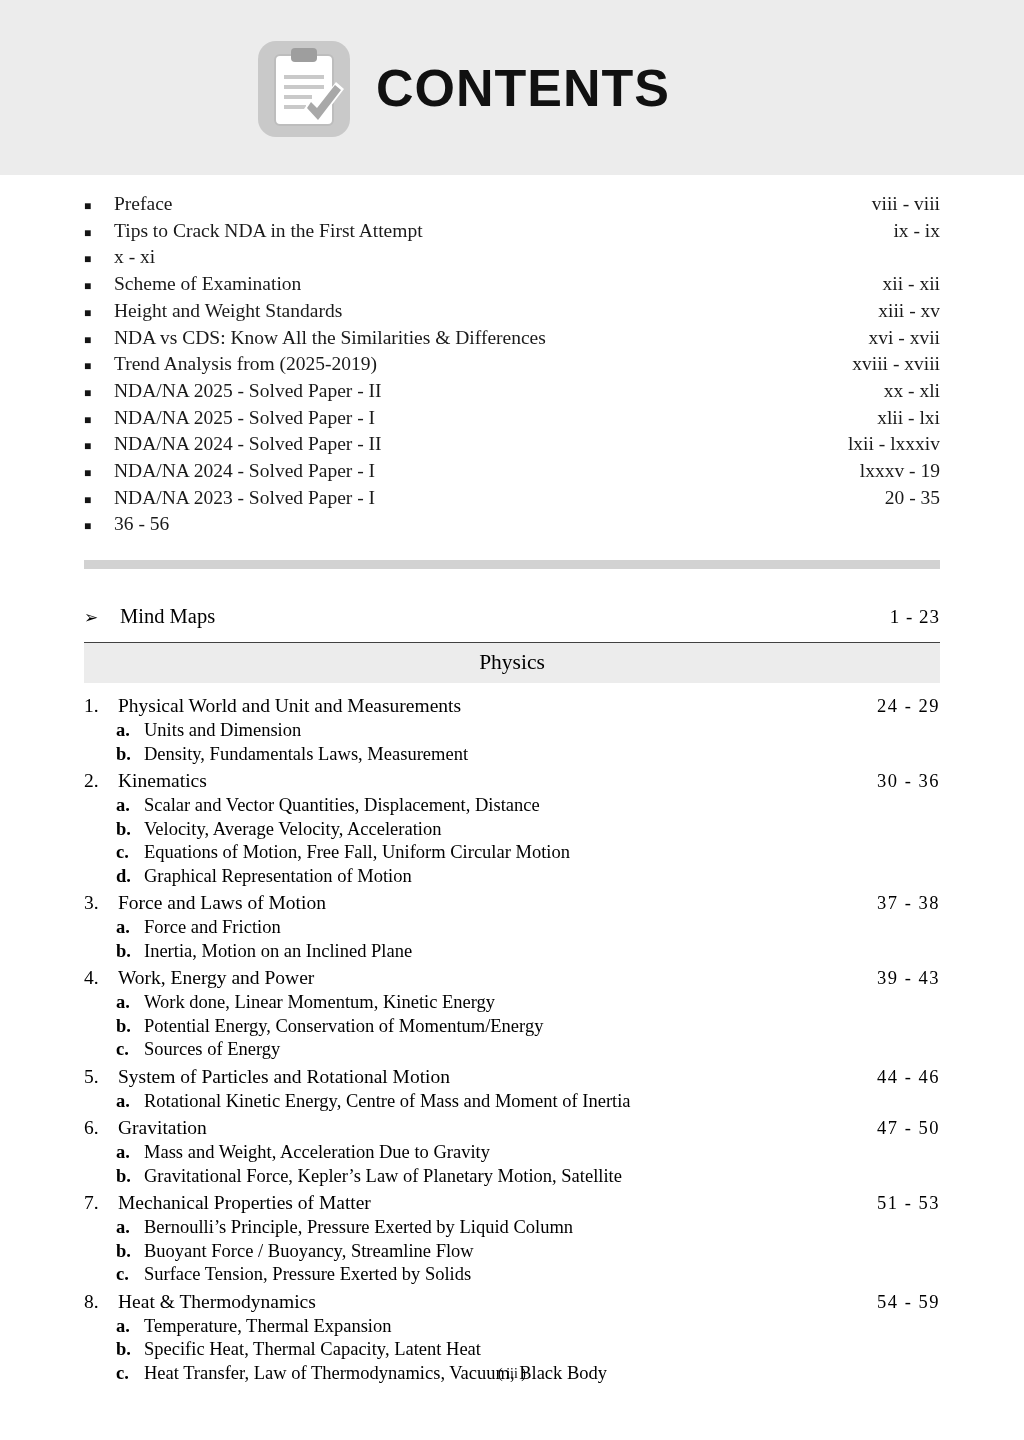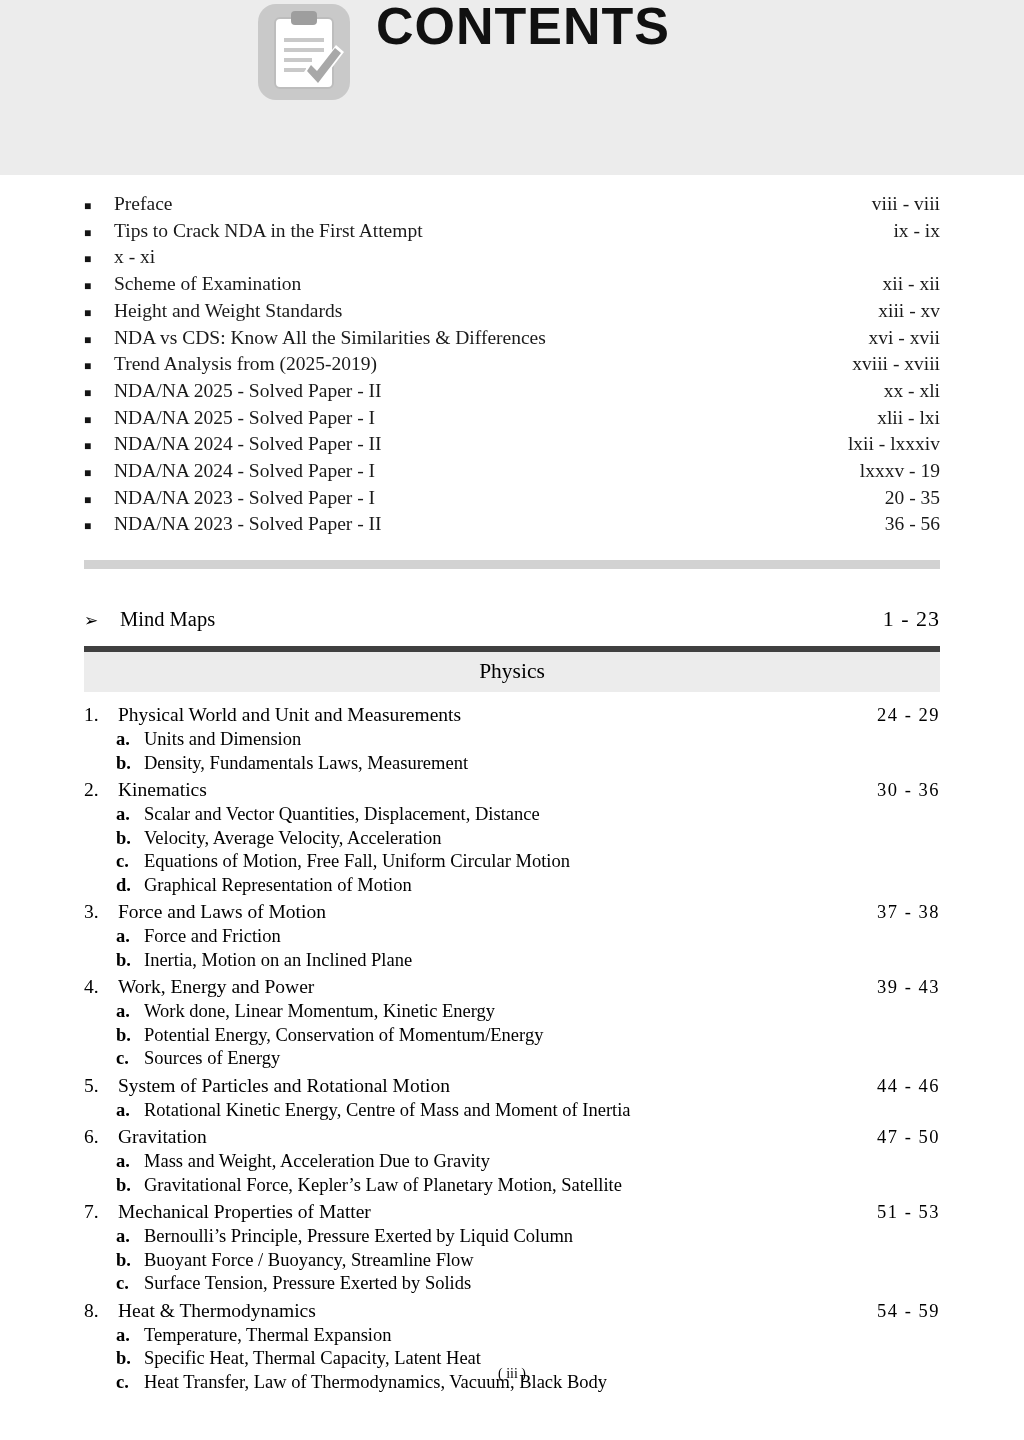--- a/index.html
+++ b/index.html
@@ -30,21 +30,21 @@
     height: 175px;
     background: #ececec;
   }
   .header-inner {
     position: absolute;
     top: 0;
     left: 0;
     width: 980px;
     height: 175px;
     display: flex;
-    align-items: flex-start;
+    align-items: center;
     justify-content: flex-start;
     padding-left: 258px;
     box-sizing: border-box;
   }
   .clipboard-icon {
     width: 92px;
     height: 100px;
     position: relative;
     flex: 0 0 auto;
     margin-right: 26px;
@@ -109,31 +109,31 @@
     flex: 0 0 auto;
     width: 36px;
     font-size: 17px;
   }
   .mindmap-row .mm-label {
     flex: 1 1 auto;
   }
   .mindmap-row .mm-pages {
     flex: 0 0 auto;
     white-space: nowrap;
-    font-size: 22px;
+    font-size: 19px;
     letter-spacing: 1px;
     margin-top: 15px;
   }
   .section-header {
     background: #ececec;
     text-align: center;
     font-size: 21.5px;
     padding: 7px 0 8px 0;
     margin-top: 8px;
-    border-top: 6px solid #404040;
+    border-top: 1px solid #404040;
   }
   
   .chapters {
     margin-top: 10px;
   }
   .chapter {
     margin-bottom: 2px;
   }
   .chap-main {
     display: flex;
@@ -261,21 +261,20 @@
         <span class="fr-label">NDA/NA 2024 - Solved Paper - I</span>
         <span class="fr-pages">lxxxv - 19</span>
       </div>
       <div class="front-row">
         <span class="bullet">■</span>
         <span class="fr-label">NDA/NA 2023 - Solved Paper - I</span>
         <span class="fr-pages">20 - 35</span>
       </div>
       <div class="front-row">
         <span class="bullet">■</span>
-        <span class="fr-label">NDA/NA 2023 - Solved Paper - II</span>
         <span class="fr-pages">36 - 56</span>
       </div>
     </div>
 
     <div class="divider-bar"></div>
 
     <div class="mindmap-row">
       <span class="arrow">➢</span>
       <span class="mm-label">Mind Maps</span>
       <span class="mm-pages">1 - 23</span>

